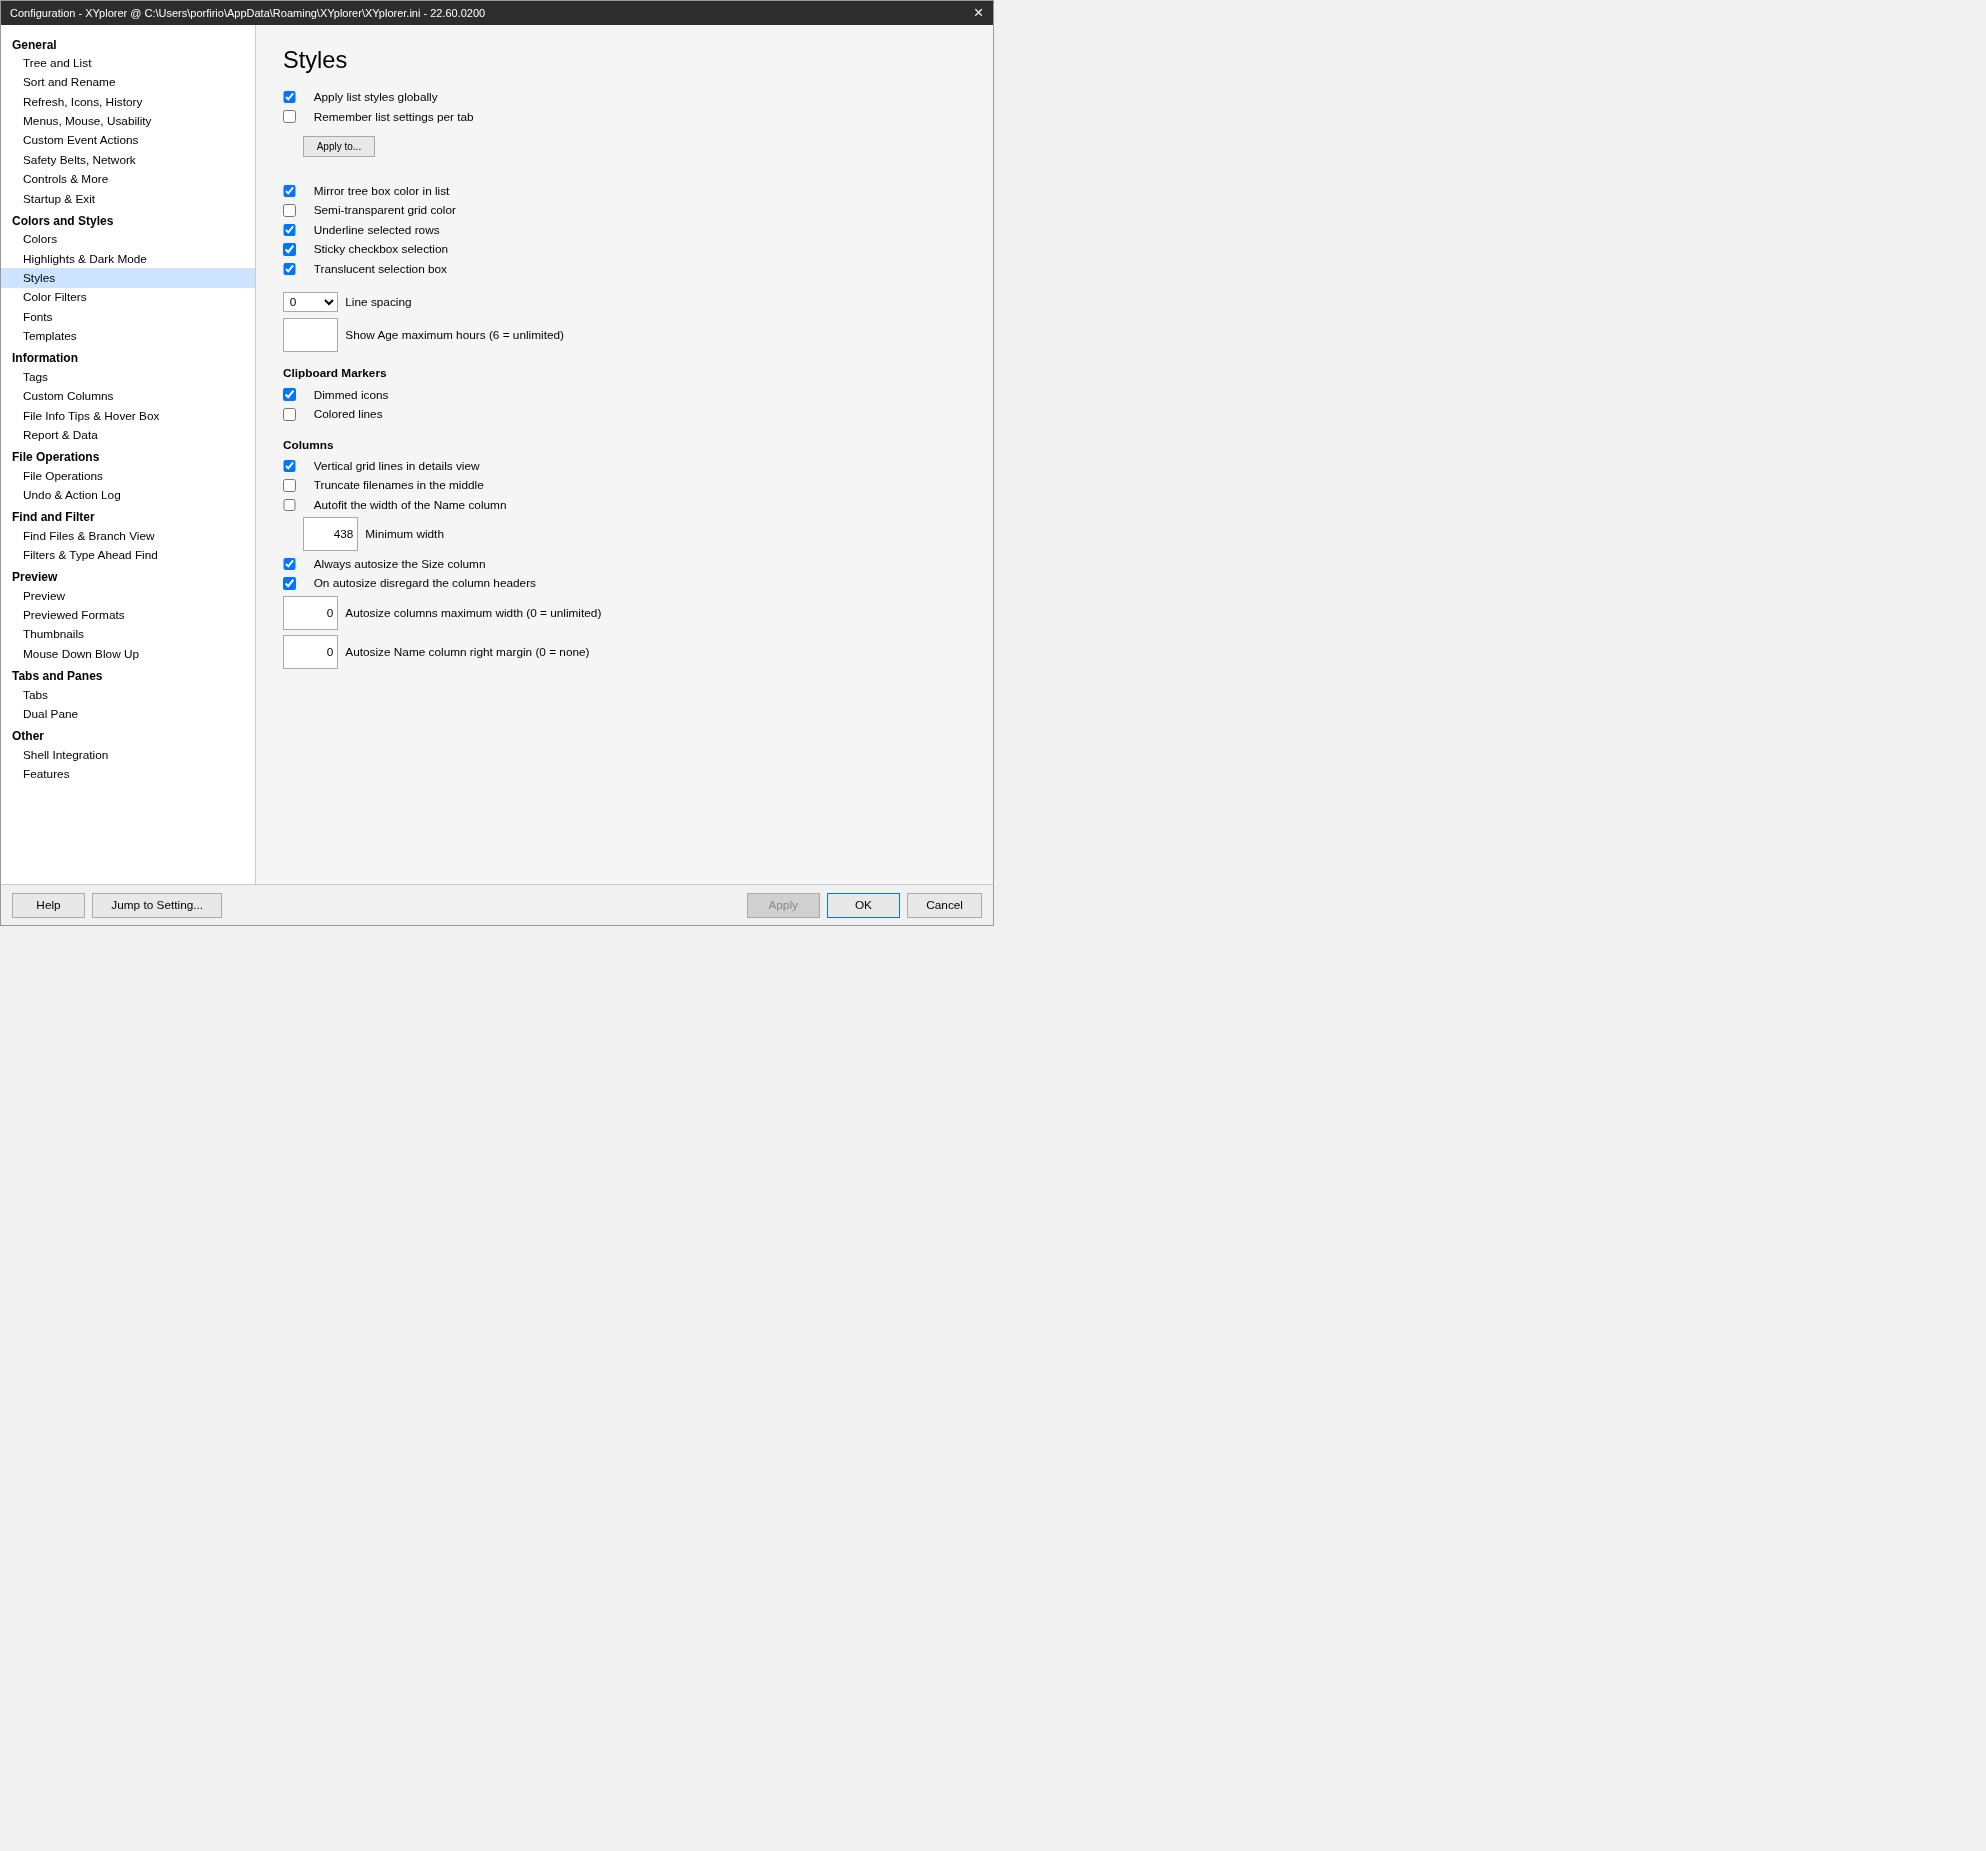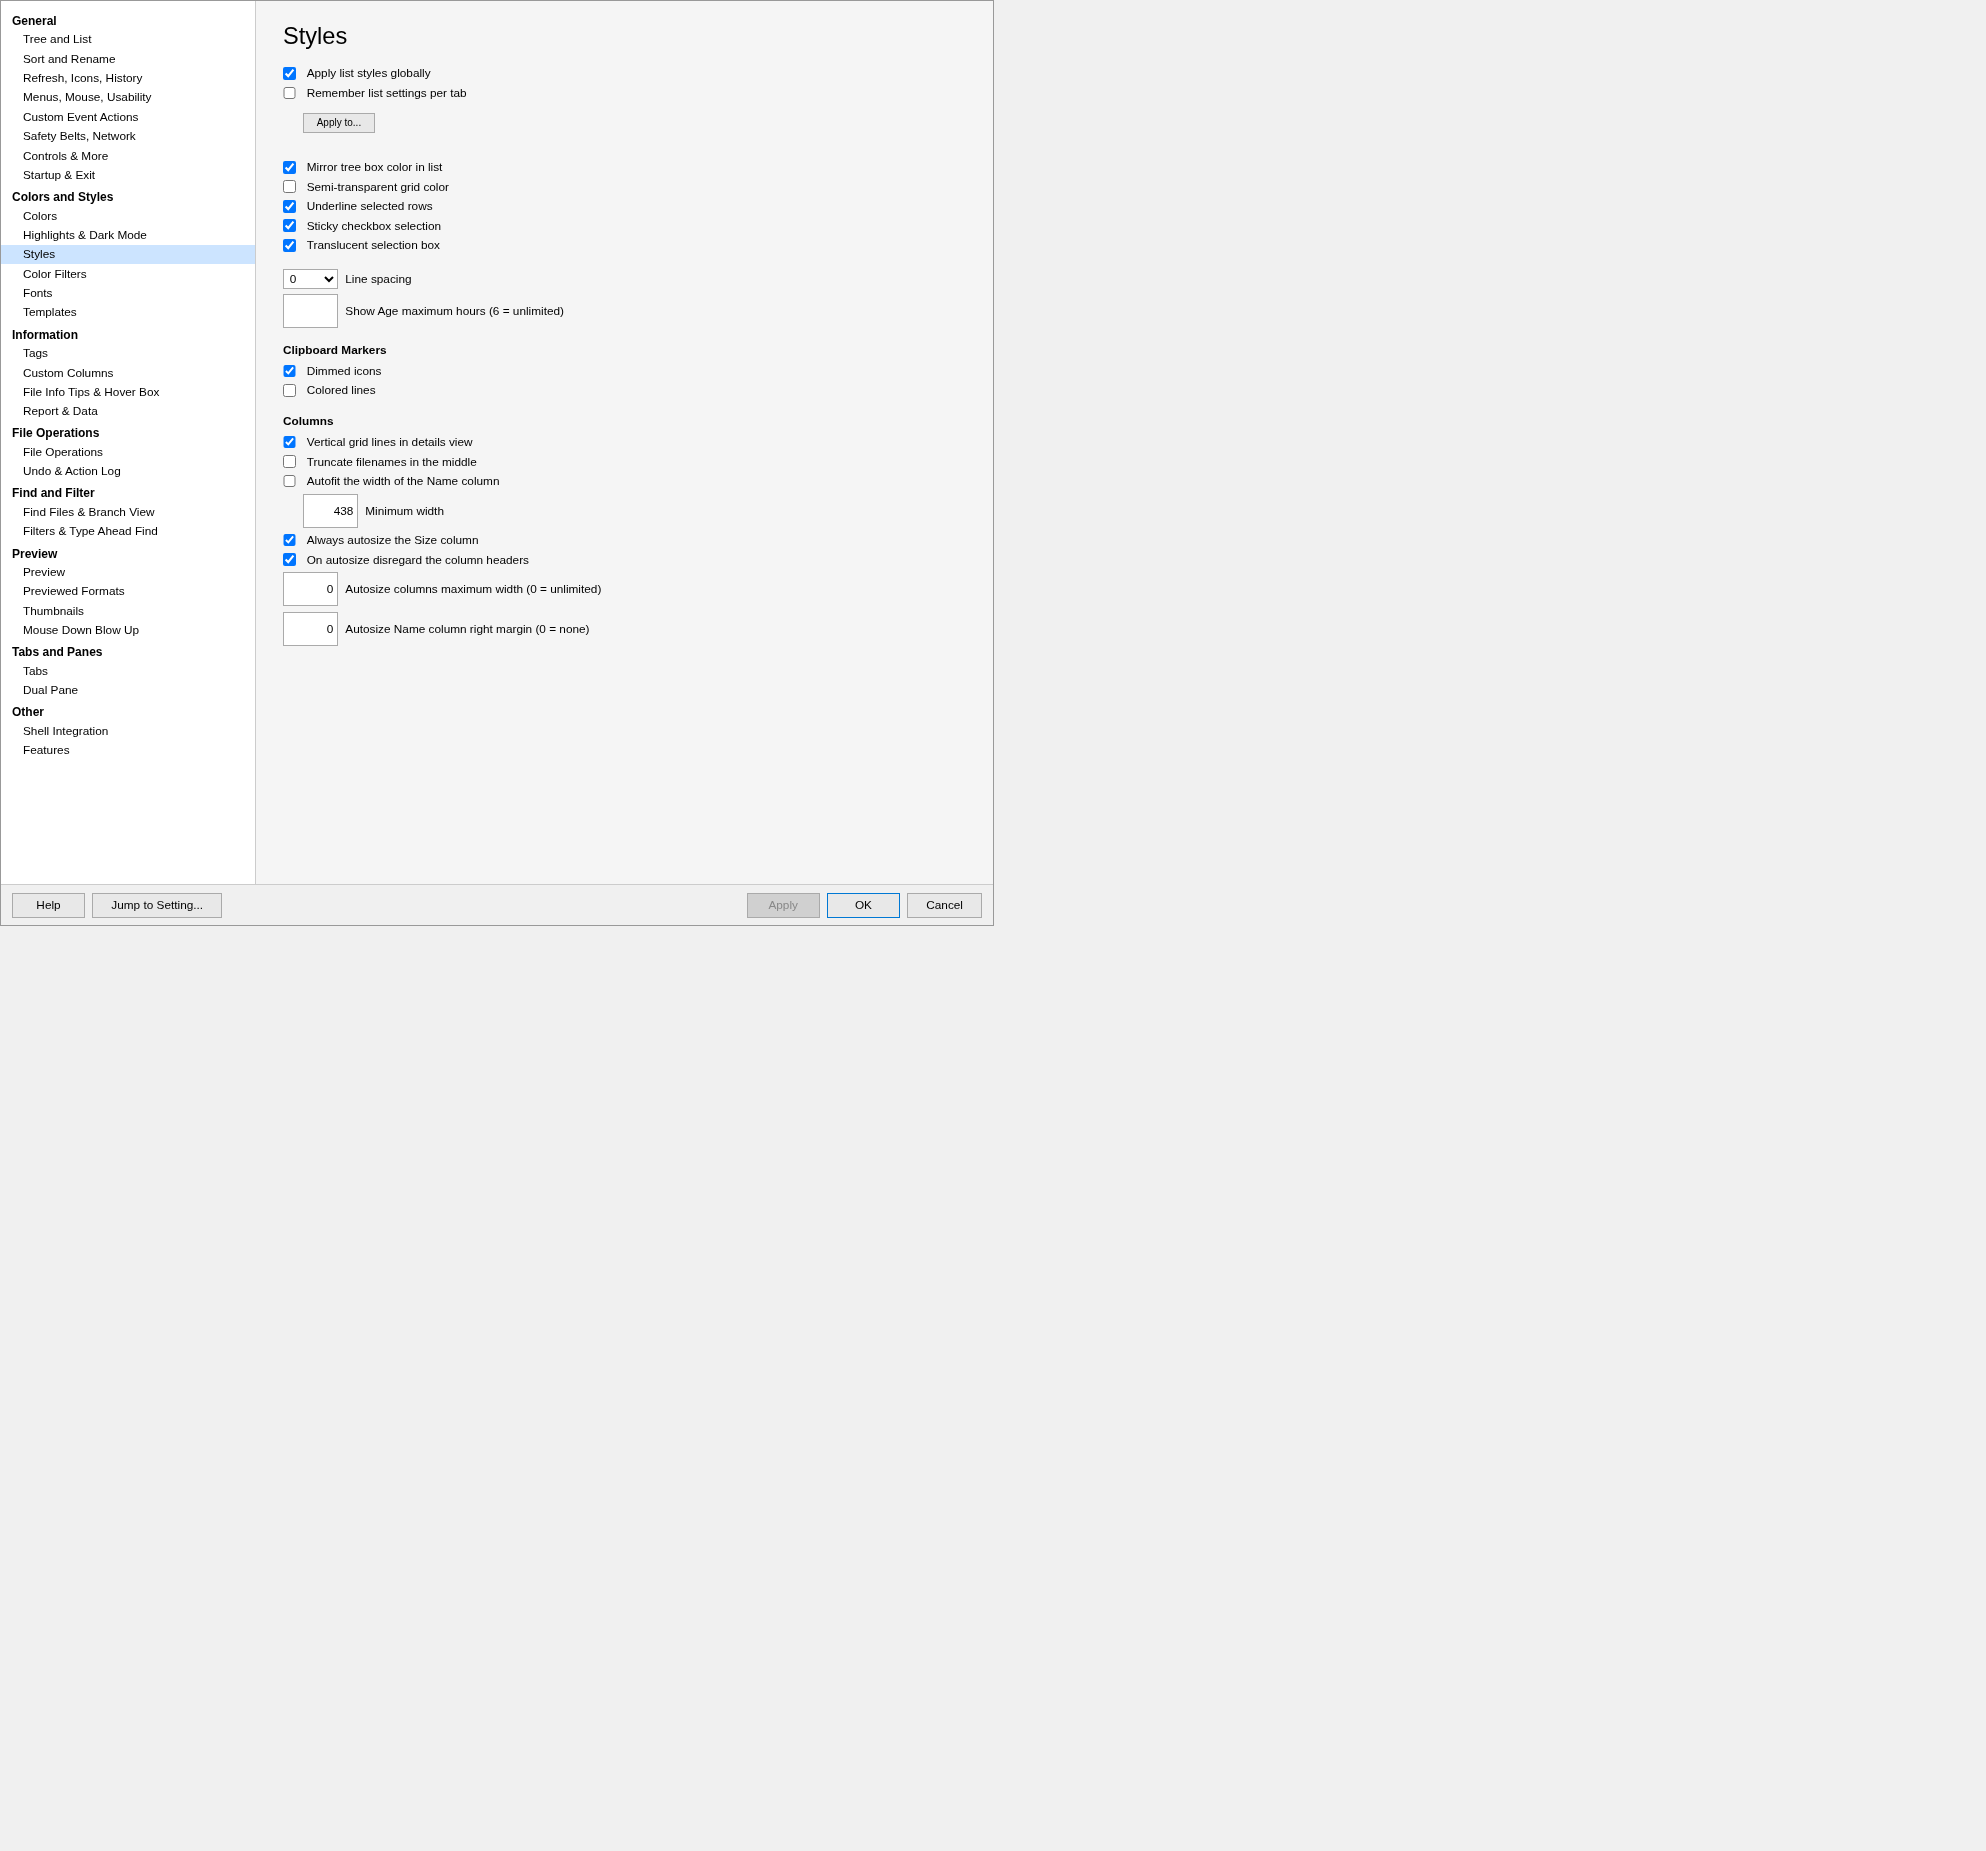--- a/index.html
+++ b/index.html
@@ -79,21 +79,21 @@
       margin-bottom: 16.4px;
       color: #000;
     }
     .section {
       margin-bottom: 16.4px;
     }
     .checkbox-row {
       display: flex;
       align-items: center;
       margin-bottom: 5.5px;
-      gap: 11px;
+      gap: 18px;
       font-size: 11.8px;
     }
     .checkbox-row input[type="checkbox"] {
       width: 12.7px;
       height: 12.7px;
       flex-shrink: 0;
     }
     .apply-to-btn {
       background: #e8e8e8;
       border: 0.9px solid #aaa;
@@ -163,20 +163,24 @@
       border: 1.8px solid #0078d4;
     }
     .indent-checkbox {
       margin-left: 20px;
     }
   </style>
 </head>
 <body>
 
 <div class="window">
+  <div class="title-bar">
+    <span>Configuration - XYplorer @ C:\Users\porfirio\AppData\Roaming\XYplorer\XYplorer.ini - 22.60.0200</span>
+    <button class="title-bar-close">✕</button>
+  </div>
 
   <div class="window-body">
 
     <div class="sidebar" id="sidebar-container">
         <div class="sidebar-group-label">General</div>
         <div class="sidebar-item">Tree and List</div>
         <div class="sidebar-item">Sort and Rename</div>
         <div class="sidebar-item">Refresh, Icons, History</div>
         <div class="sidebar-item">Menus, Mouse, Usability</div>
         <div class="sidebar-item">Custom Event Actions</div>

